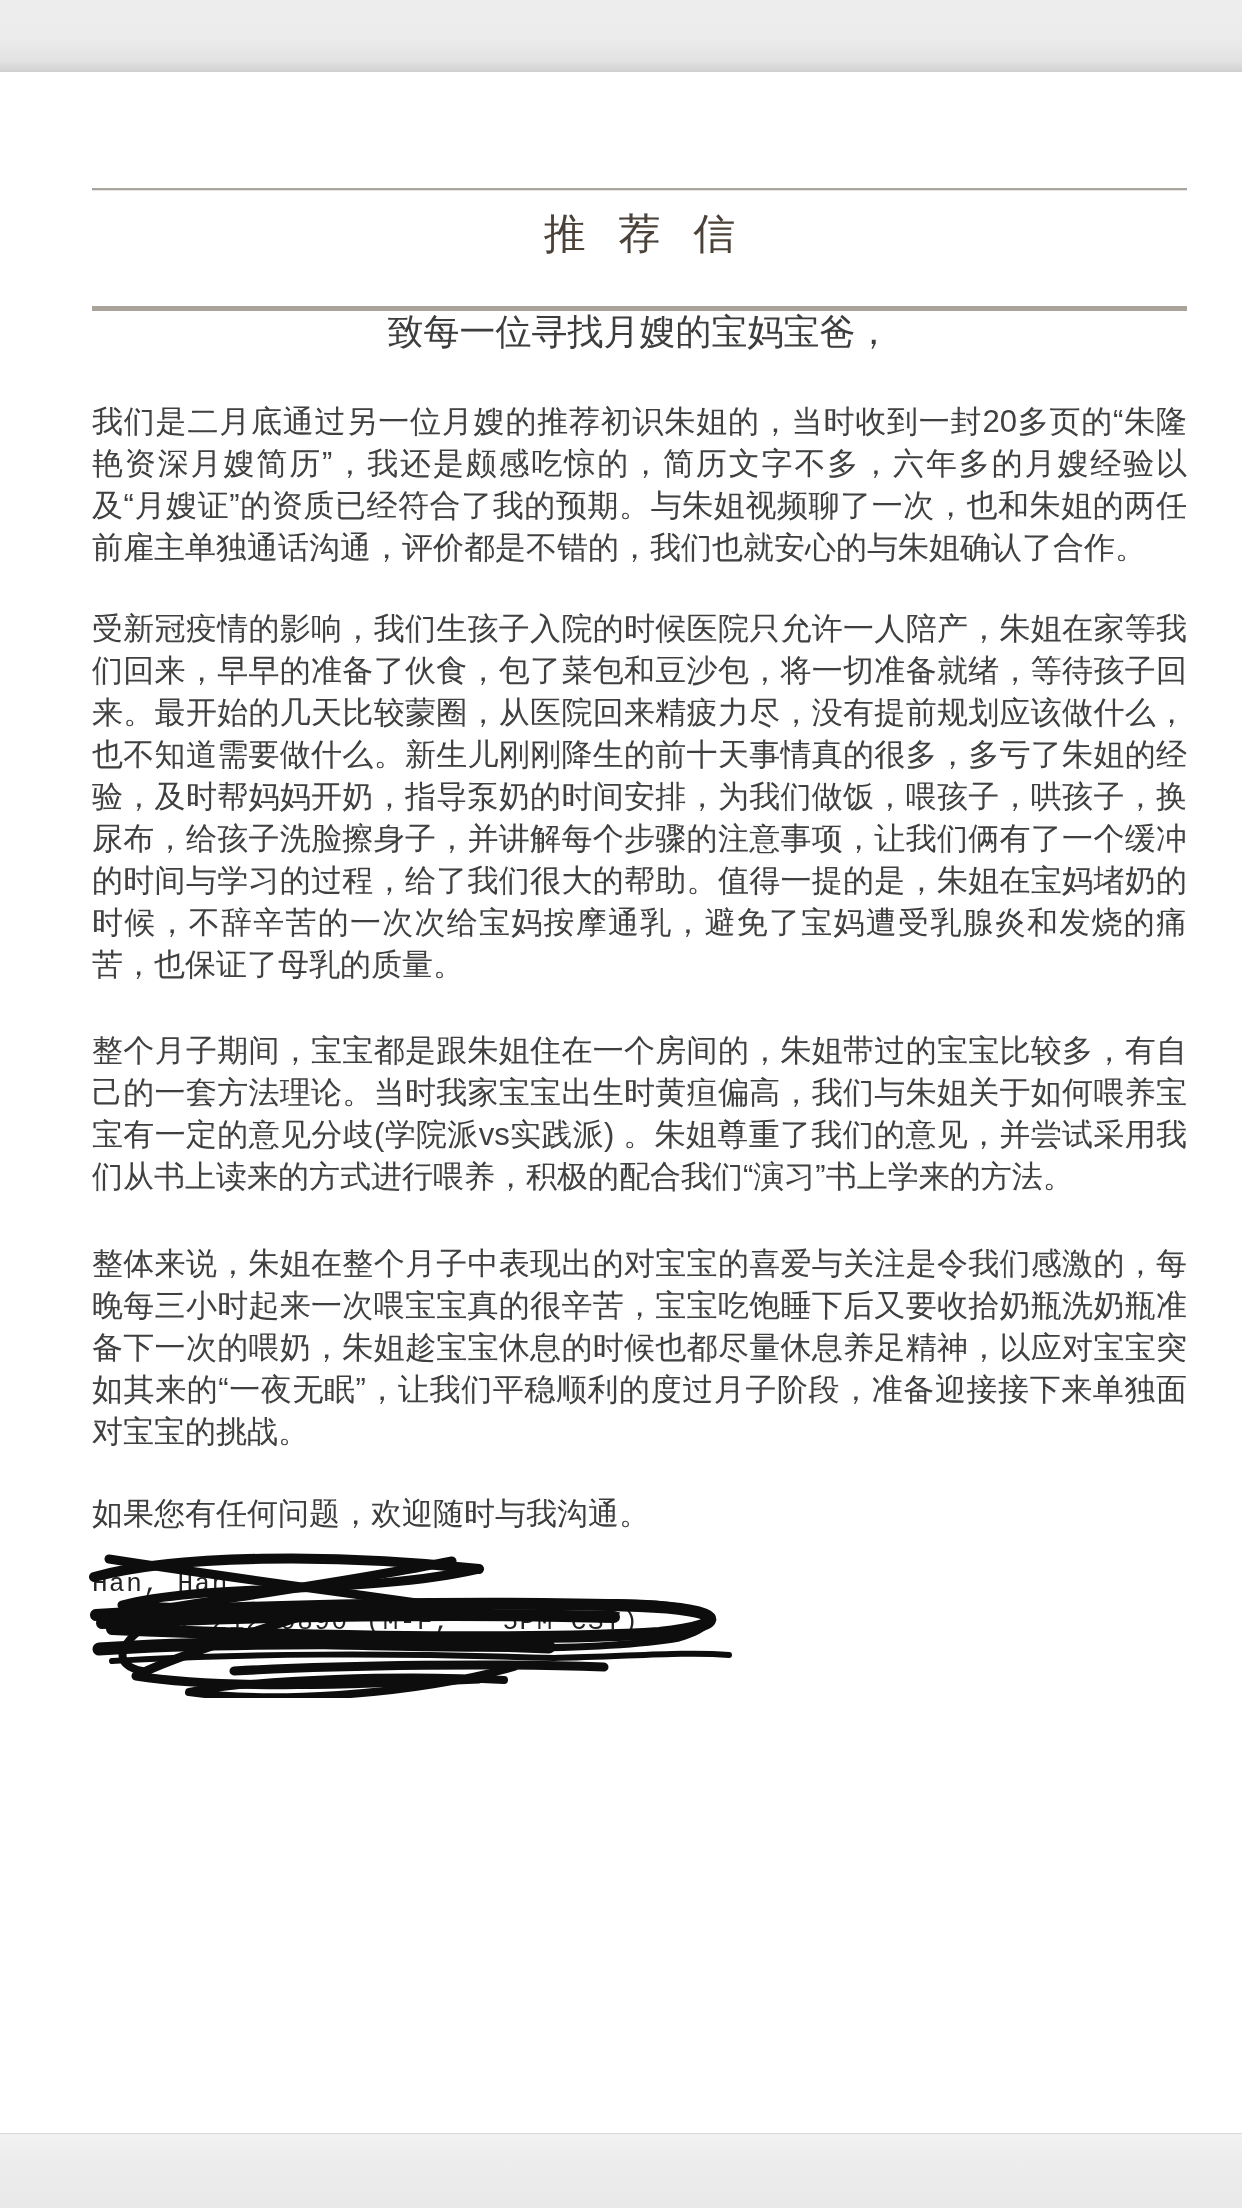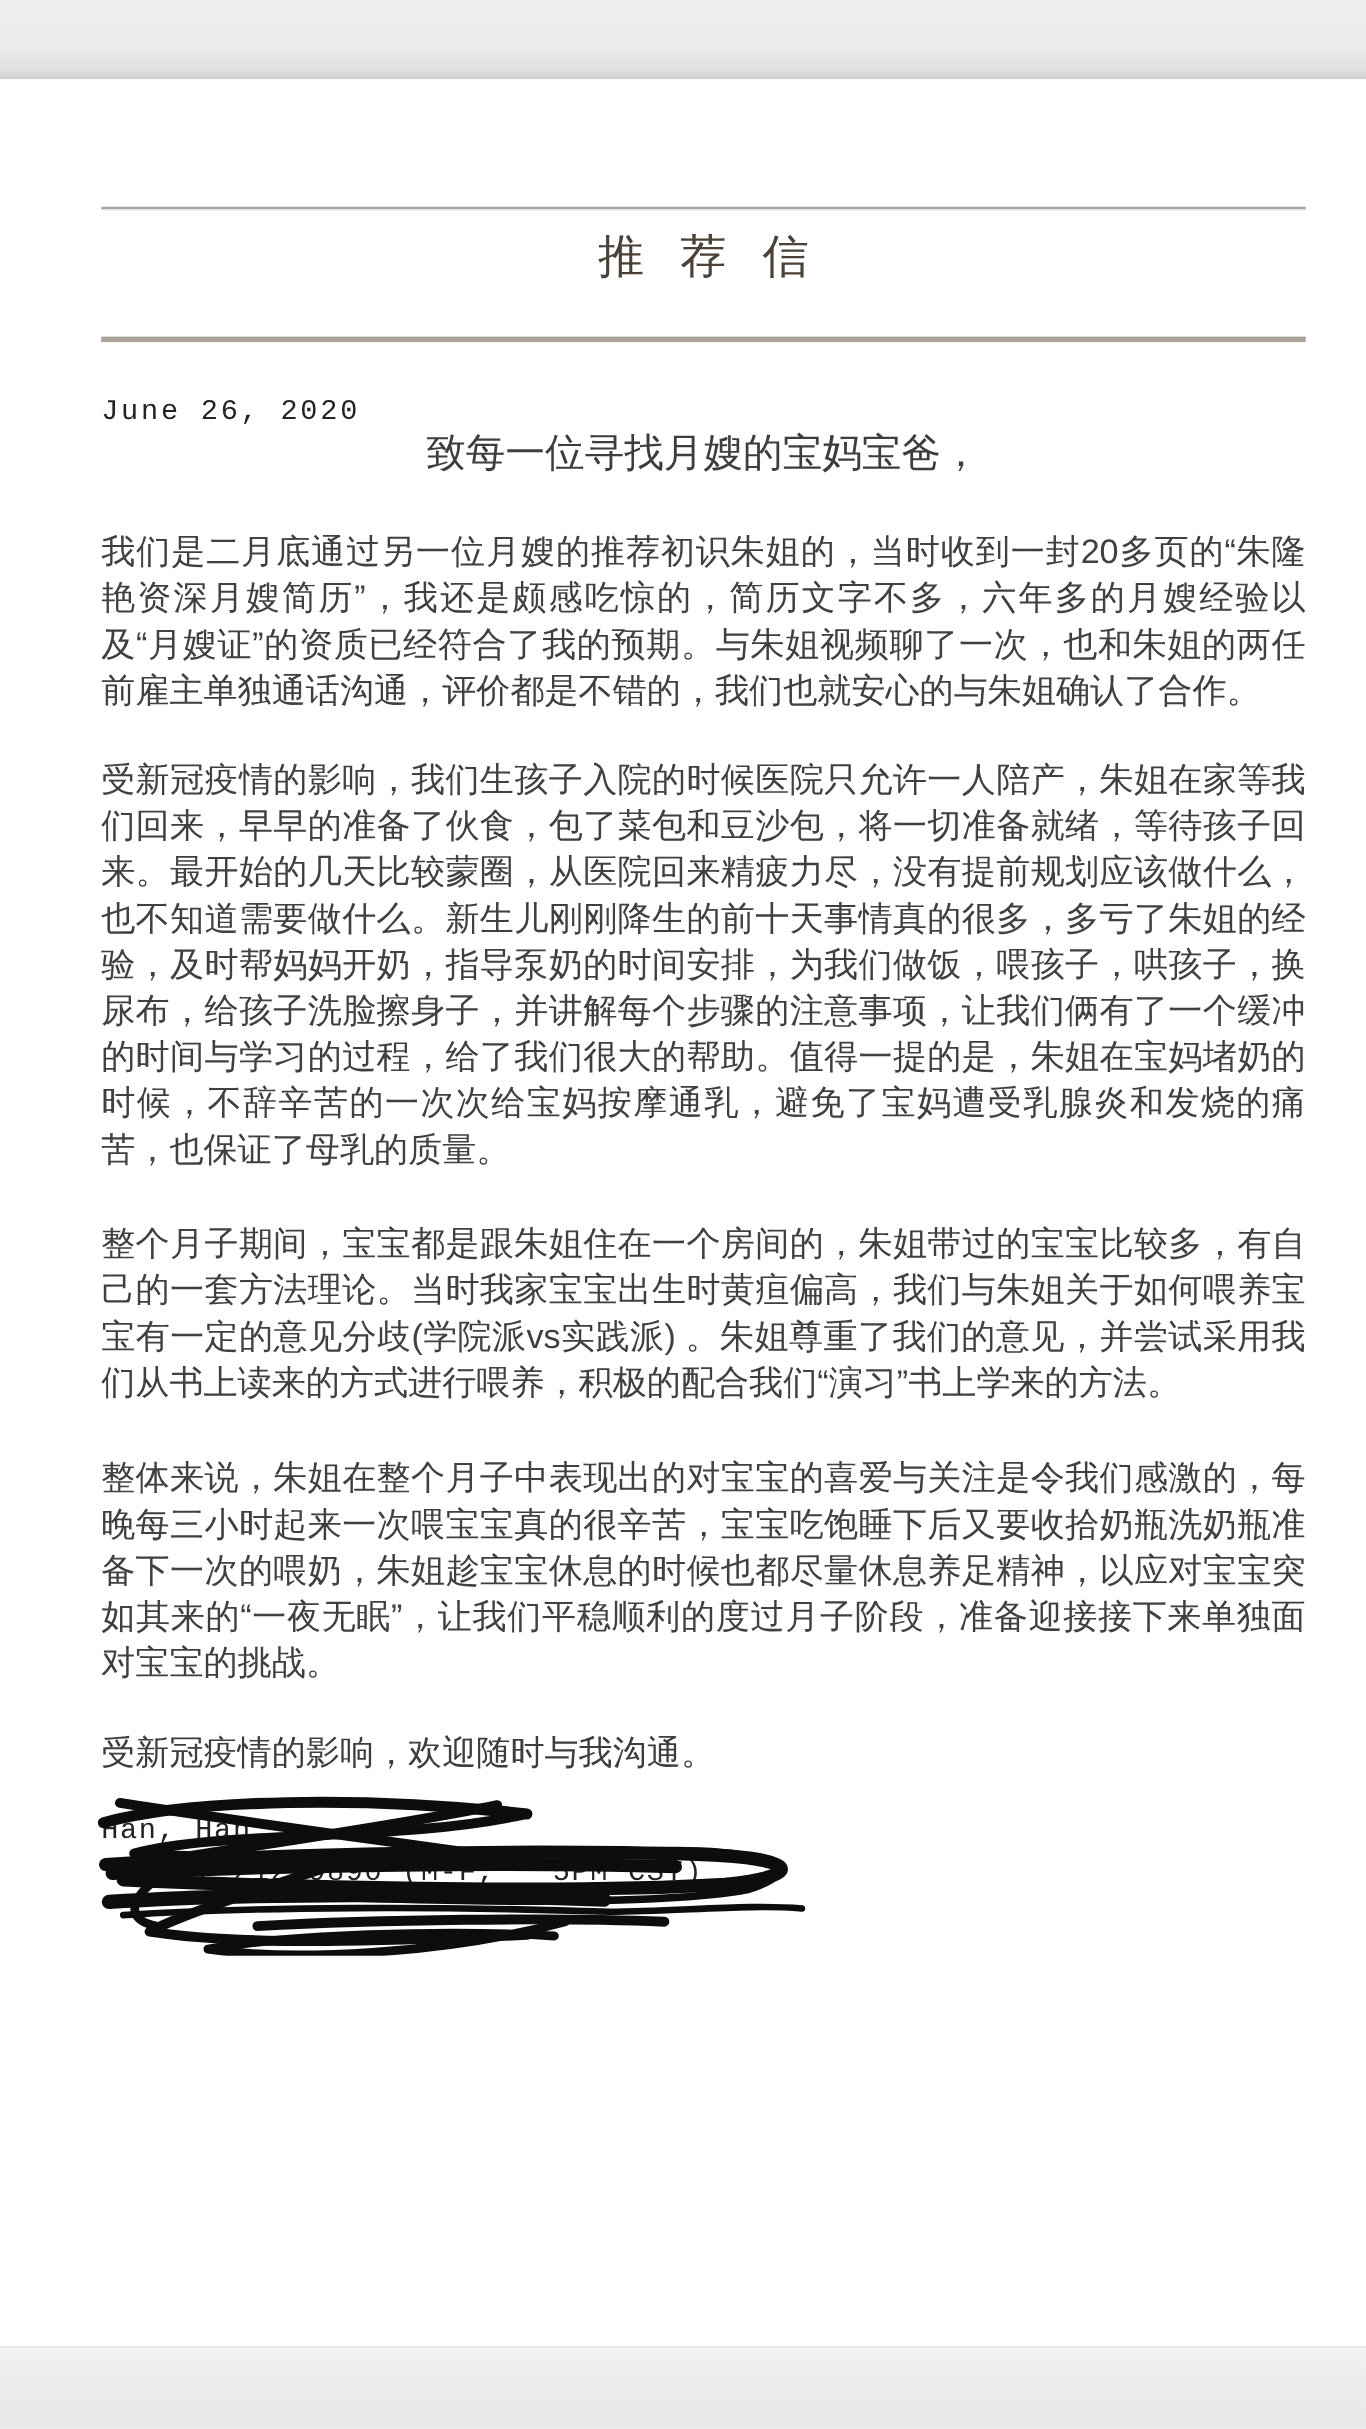--- a/index.html
+++ b/index.html
@@ -75,32 +75,31 @@
 <div class="viewer-top-bar"></div>
 
 <div class="document-page">
 
   <div class="rule-thin"></div>
 
   <div class="letter-title">推荐信</div>
 
   <div class="rule-thick"></div>
 
-  <div class="letter-date mono">June 26, 2020</div>
 
   <div class="letter-salutation">致每一位寻找月嫂的宝妈宝爸，</div>
 
   <div class="letter-body">
     <p class="par-1">我们是二月底通过另一位月嫂的推荐初识朱姐的，当时收到一封20多页的“朱隆艳资深月嫂简历”，我还是颇感吃惊的，简历文字不多，六年多的月嫂经验以及“月嫂证”的资质已经符合了我的预期。与朱姐视频聊了一次，也和朱姐的两任前雇主单独通话沟通，评价都是不错的，我们也就安心的与朱姐确认了合作。</p>
     <p class="par-2">受新冠疫情的影响，我们生孩子入院的时候医院只允许一人陪产，朱姐在家等我们回来，早早的准备了伙食，包了菜包和豆沙包，将一切准备就绪，等待孩子回来。最开始的几天比较蒙圈，从医院回来精疲力尽，没有提前规划应该做什么，也不知道需要做什么。新生儿刚刚降生的前十天事情真的很多，多亏了朱姐的经验，及时帮妈妈开奶，指导泵奶的时间安排，为我们做饭，喂孩子，哄孩子，换尿布，给孩子洗脸擦身子，并讲解每个步骤的注意事项，让我们俩有了一个缓冲的时间与学习的过程，给了我们很大的帮助。值得一提的是，朱姐在宝妈堵奶的时候，不辞辛苦的一次次给宝妈按摩通乳，避免了宝妈遭受乳腺炎和发烧的痛苦，也保证了母乳的质量。</p>
     <p class="par-3">整个月子期间，宝宝都是跟朱姐住在一个房间的，朱姐带过的宝宝比较多，有自己的一套方法理论。当时我家宝宝出生时黄疸偏高，我们与朱姐关于如何喂养宝宝有一定的意见分歧(学院派vs实践派) 。朱姐尊重了我们的意见，并尝试采用我们从书上读来的方式进行喂养，积极的配合我们“演习”书上学来的方法。</p>
     <p class="par-5">整体来说，朱姐在整个月子中表现出的对宝宝的喜爱与关注是令我们感激的，每晚每三小时起来一次喂宝宝真的很辛苦，宝宝吃饱睡下后又要收拾奶瓶洗奶瓶准备下一次的喂奶，朱姐趁宝宝休息的时候也都尽量休息养足精神，以应对宝宝突如其来的“一夜无眠”，让我们平稳顺利的度过月子阶段，准备迎接接下来单独面对宝宝的挑战。</p>
   </div>
 
-  <div class="letter-closing">受新冠疫情的影响，欢迎随时与我沟通。</div>
+  <div class="letter-closing">如果您有任何问题，欢迎随时与我沟通。</div>
 
   <div class="signature-block">
     <div class="sig-line mono">Han, Han</div>
     <div class="sig-line mono">   917-212-9890 (M-F,   5PM CST)</div>
 
     <svg class="pen-scribble" viewBox="0 0 660 155" xmlns="http://www.w3.org/2000/svg">
       <path d="M10,34 C90,12 250,10 395,26" stroke-width="10"></path>
       <path d="M395,26 C280,52 120,40 38,62 C150,70 300,60 405,64" stroke-width="9"></path>
       <path d="M25,16 C140,34 280,52 390,68" stroke-width="9"></path>
       <path d="M368,18 C260,40 120,58 30,74" stroke-width="9"></path>

